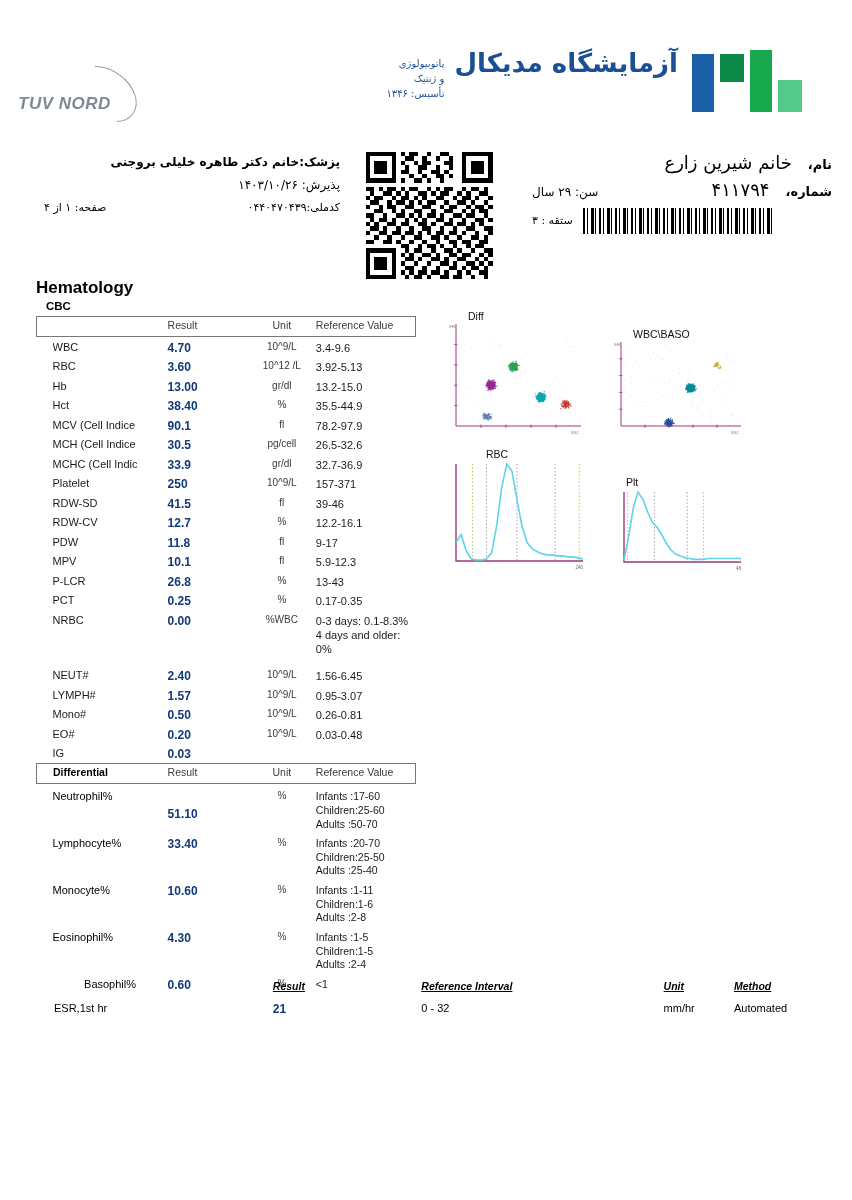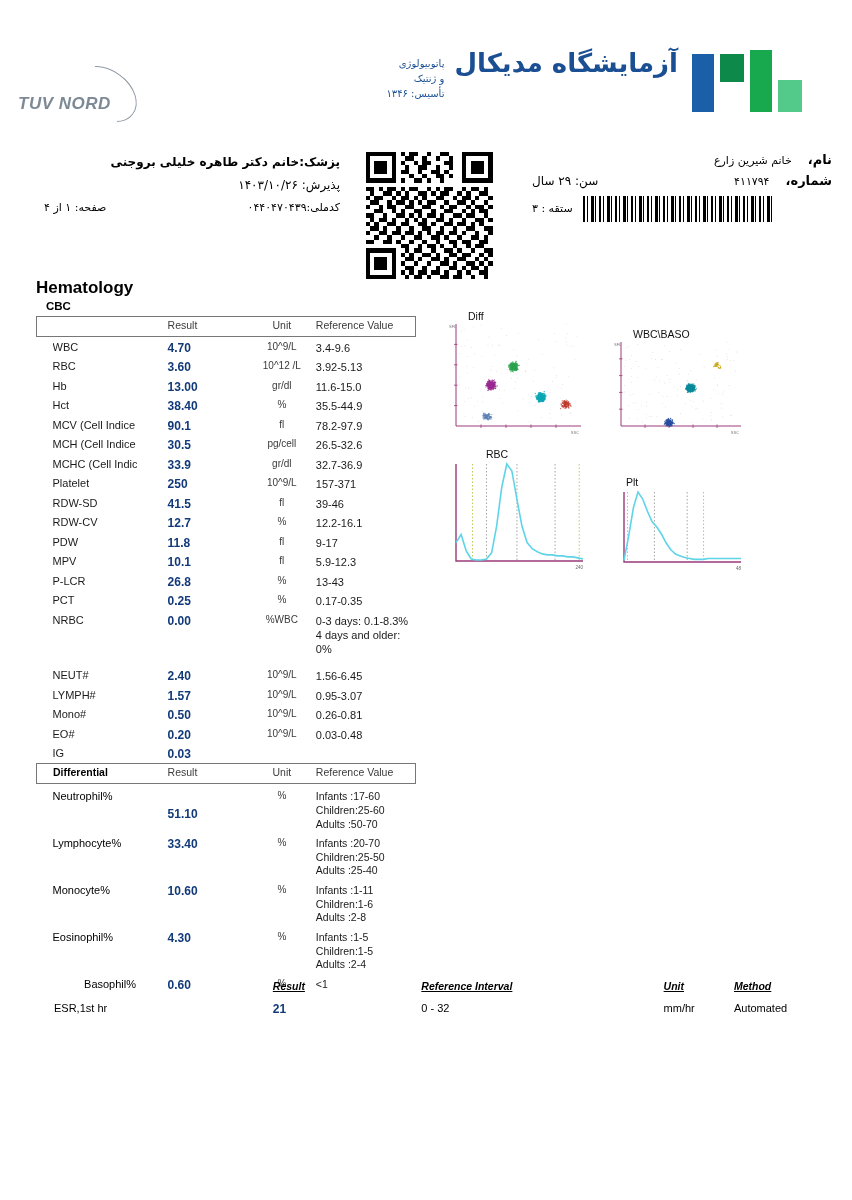--- a/index.html
+++ b/index.html
@@ -101,21 +101,21 @@
     position: absolute;
     right: 20px;
     top: 152px;
     width: 300px;
     direction: rtl;
     text-align: right;
     font-family: "DejaVu Sans", sans-serif;
   }
   .pt-row { display: flex; direction: rtl; align-items: baseline; margin-bottom: 6px; }
   .pt-label { font-size: 13px; font-weight: bold; color: #000; }
-  .pt-value { font-size: 11px; margin-right: 16px; text-align: right; }
+  .pt-value { font-size: 18px; margin-right: 16px; text-align: right; }
   .pt-right { margin-right: auto; font-size: 12px; }
   .barcode {
     margin-top: 2px;
     height: 26px;
     width: 190px;
     margin-right: auto;
     background-image: repeating-linear-gradient(90deg,
       #000 0px, #000 2px, #fff 2px, #fff 4px,
       #000 4px, #000 5px, #fff 5px, #fff 8px,
       #000 8px, #000 11px, #fff 11px, #fff 12px,
@@ -573,21 +573,21 @@
         <tr class="data-row">
           <td class="c0"><span class="name-cell">RBC</span></td>
           <td class="c1 val">3.60</td>
           <td class="c2 unit">10^12 /L</td>
           <td class="c3 ref">3.92-5.13</td>
         </tr>
         <tr class="data-row">
           <td class="c0"><span class="name-cell">Hb</span></td>
           <td class="c1 val">13.00</td>
           <td class="c2 unit">gr/dl</td>
-          <td class="c3 ref">11.6-15.0</td>
+          <td class="c3 ref">13.2-15.0</td>
         </tr>
         <tr class="data-row">
           <td class="c0"><span class="name-cell">Hct</span></td>
           <td class="c1 val">38.40</td>
           <td class="c2 unit">%</td>
           <td class="c3 ref">35.5-44.9</td>
         </tr>
         <tr class="data-row">
           <td class="c0"><span class="name-cell">MCV (Cell Indice</span></td>
           <td class="c1 val">90.1</td>

